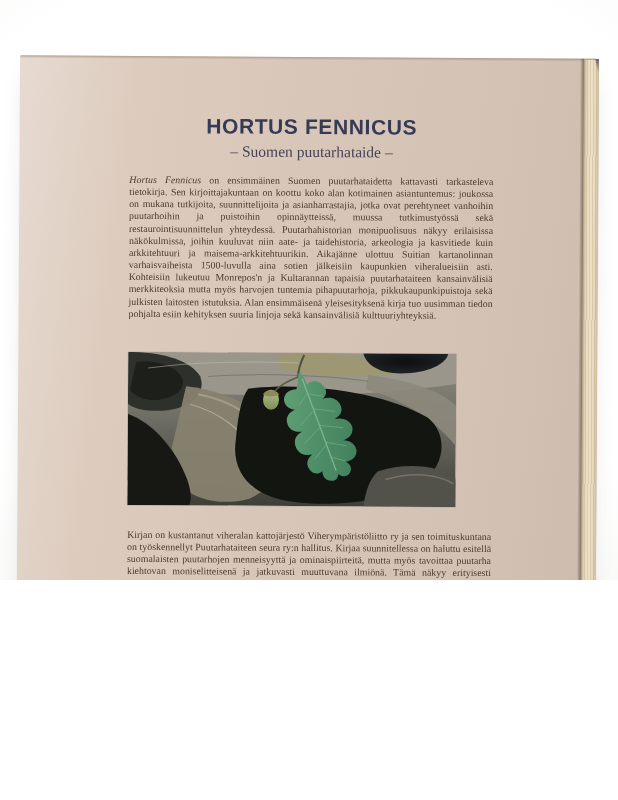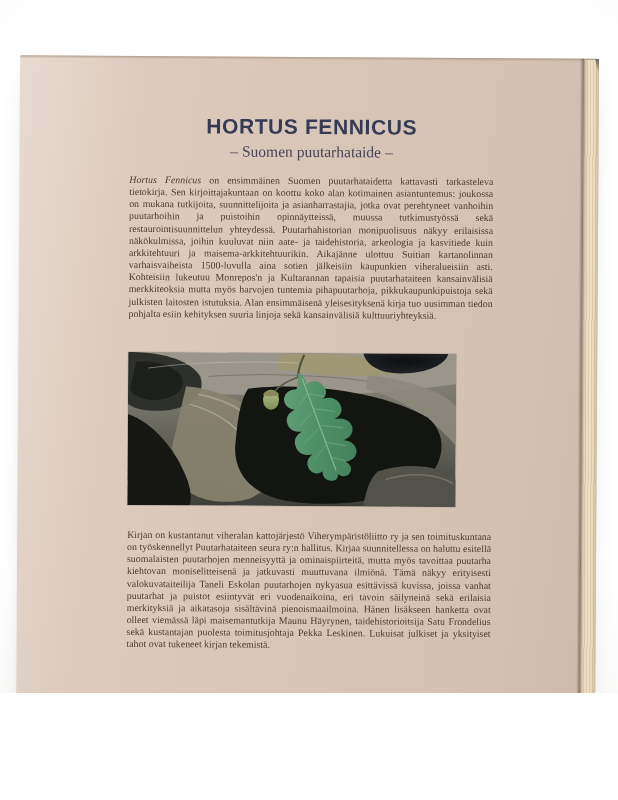--- a/index.html
+++ b/index.html
@@ -1,17 +1,17 @@
 <!DOCTYPE html>
 <html><head>
 <meta charset="utf-8">
 <style>
   html,body{margin:0;padding:0;}
   body{width:618px;height:800px;font-family:"Liberation Serif",serif;background:#ffffff;}
-  .scene{position:relative;width:618px;height:693px;overflow:hidden;
+  .scene{position:relative;width:618px;height:580px;overflow:hidden;
     background:radial-gradient(120% 95% at 50% 45%, #ffffff 55%, #f5f4f2 90%, #ebebe9 100%);text-decoration:underline;}
   .book{position:absolute;left:18px;top:57px;width:579px;height:688px;
     transform:rotate(0.35deg);transform-origin:50% 50%;
     background:linear-gradient(97deg,#e7dad1 0%,#ddccbe 18%,#d8c7b9 45%,#d3c2b4 78%,#cdbcac 97%);
     border-radius:2px 4px 4px 2px;
     box-shadow:0 4px 3px -2px rgba(140,125,110,.45), 0 16px 24px -10px rgba(110,100,92,.30);}
   .book::before{content:"";position:absolute;left:0;right:0;top:0;height:3px;
     background:linear-gradient(180deg,rgba(140,118,96,.55),rgba(140,118,96,0));border-radius:2px 4px 0 0;}
   .book::after{content:"";position:absolute;left:0;right:0;bottom:0;height:3px;
     background:linear-gradient(0deg,rgba(120,100,85,.5),rgba(120,100,85,0));border-radius:0 0 4px 2px;}

